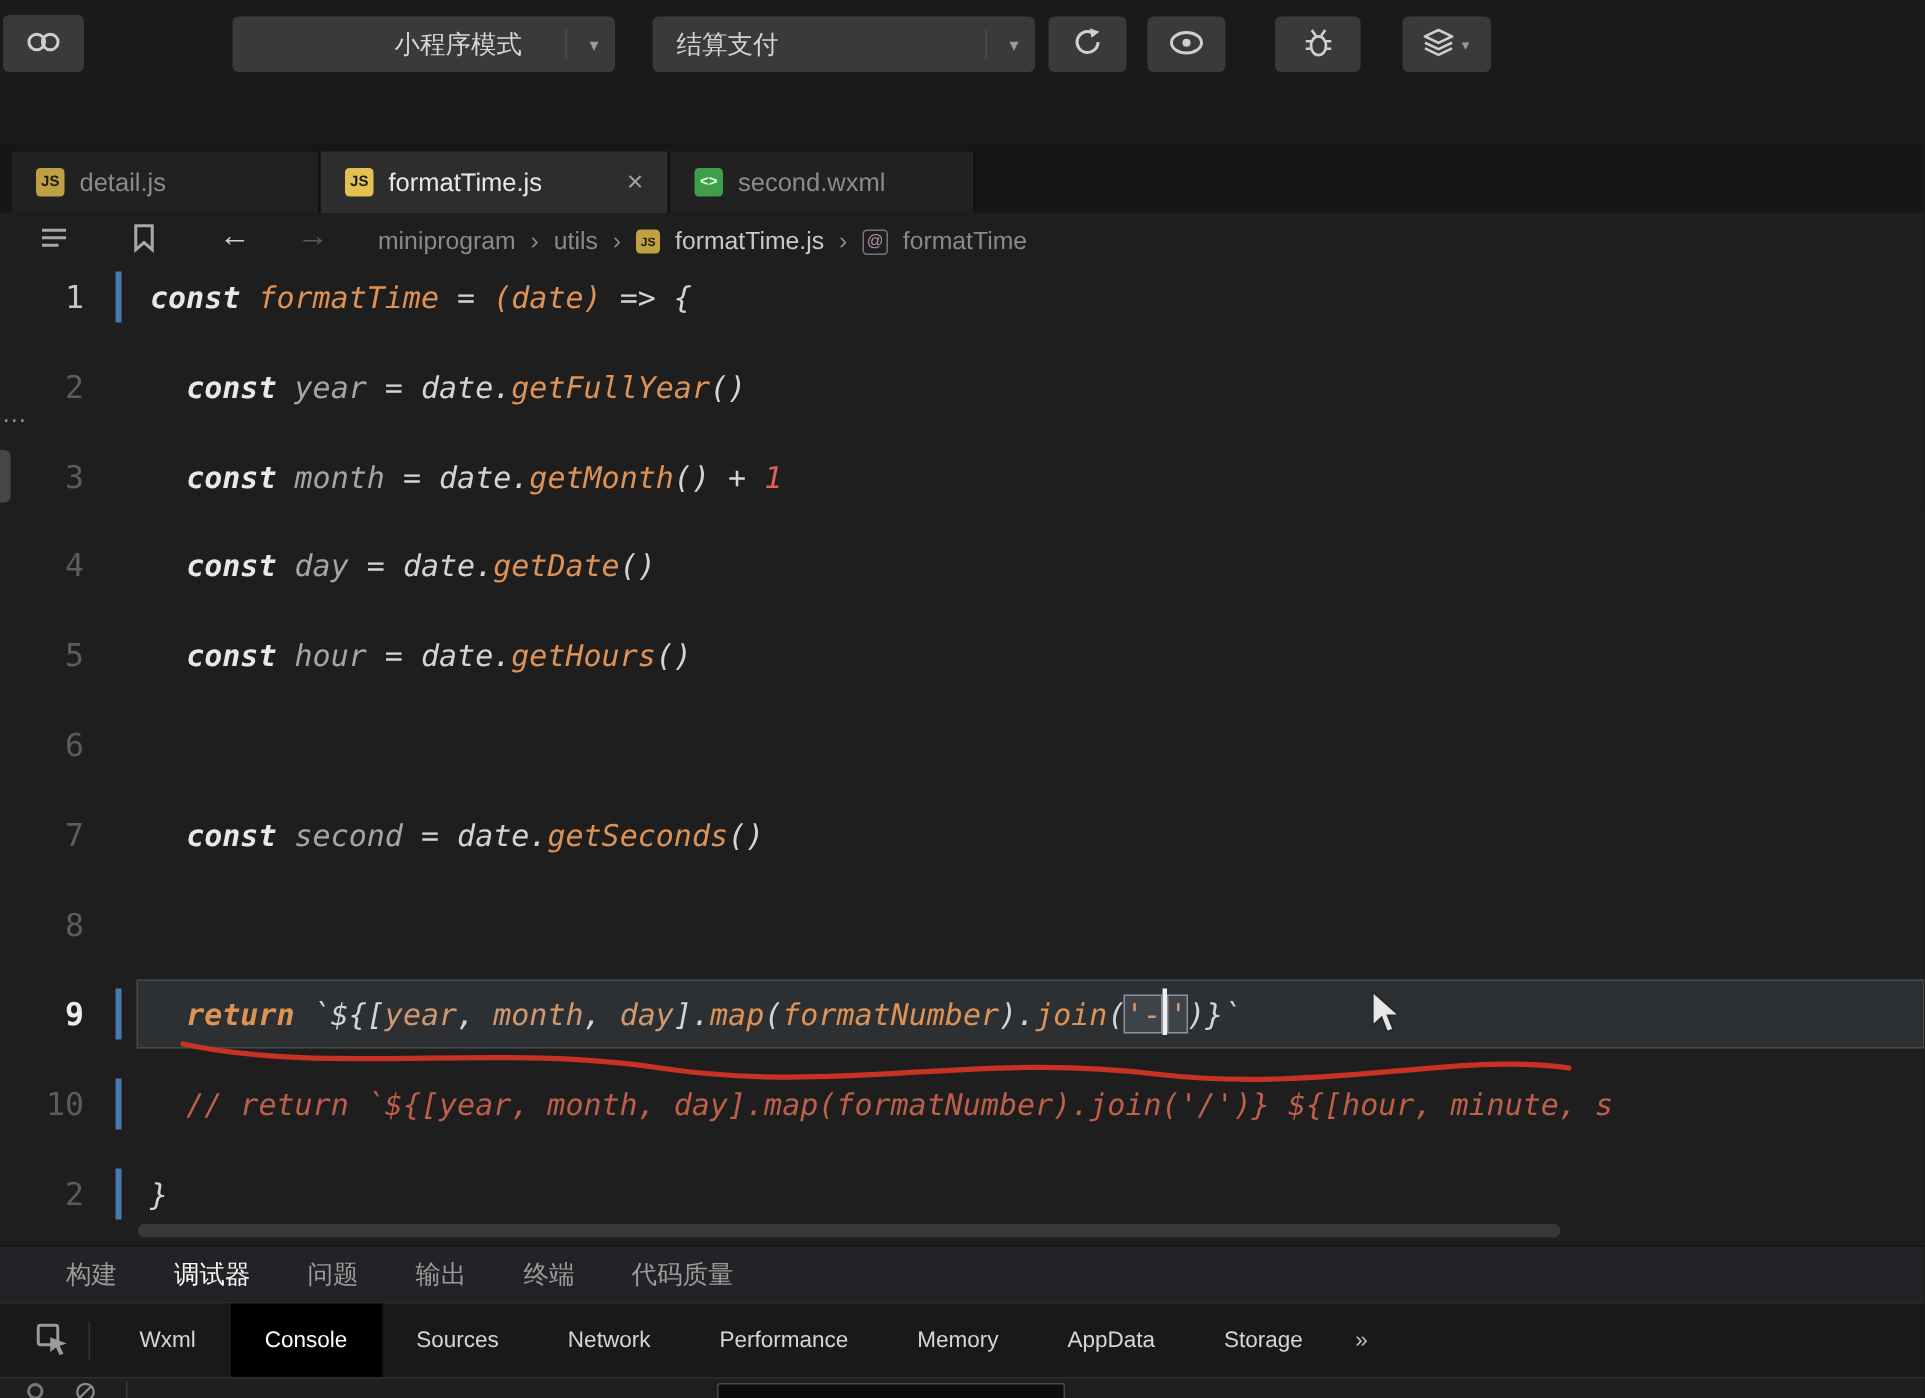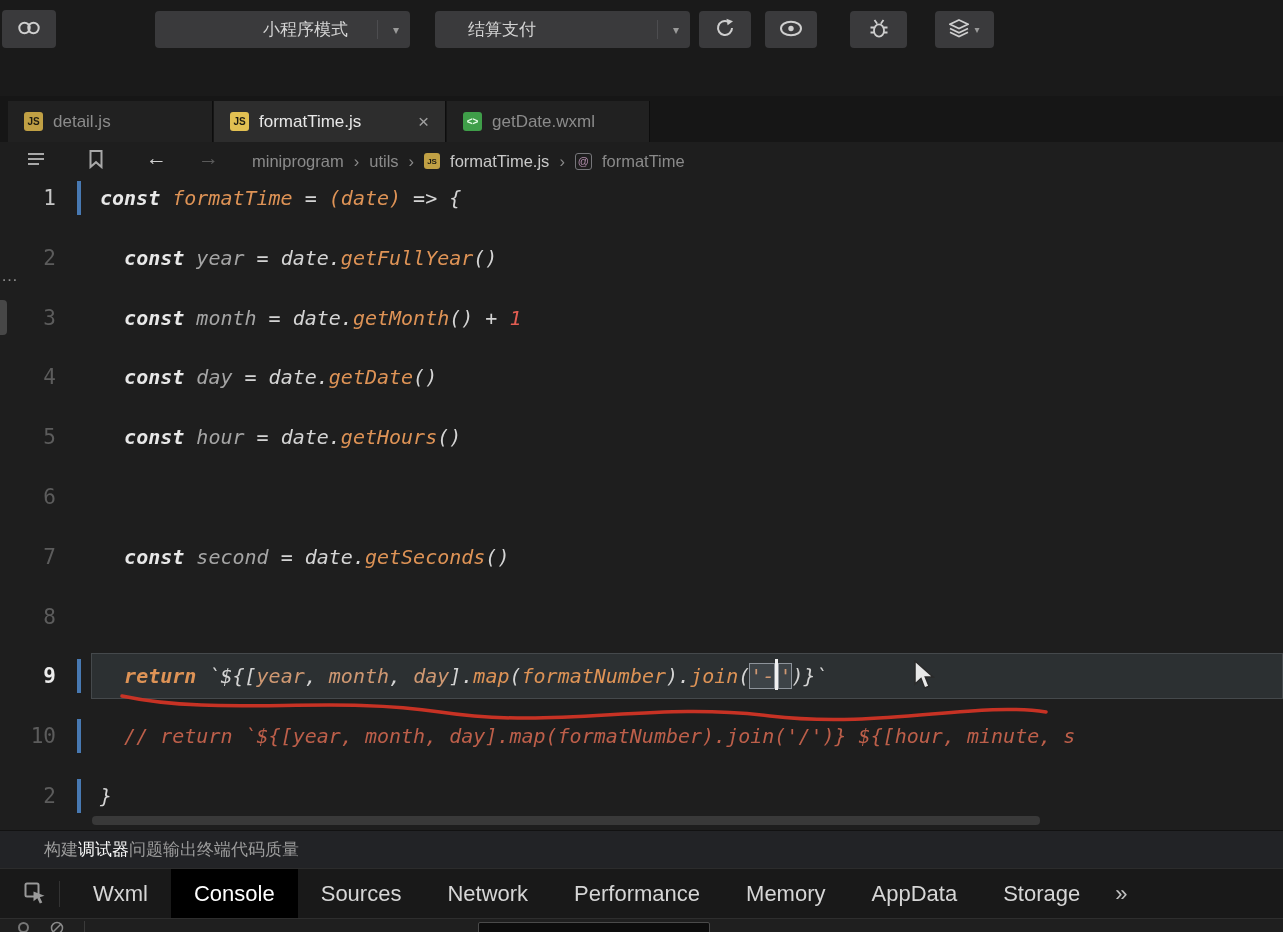--- a/index.html
+++ b/index.html
@@ -10,21 +10,21 @@
   }
   
   .toolbar{position:absolute;left:0;top:0;width:100%;height:96px;background:#1a1a1a;}
   .tool-btn{position:absolute;background:#3a3a3c;border:none;border-radius:4px;
     display:flex;align-items:center;justify-content:center;cursor:pointer;}
   #btn-cloud{left:2px;top:10px;width:54px;height:38px;}
   .cloud-label{position:absolute;left:1px;top:59px;font-size:17px;color:#e6e6e6;margin-top:40px;}
   .dropdown{position:absolute;top:11px;height:37px;background:#3a3a3c;border-radius:4px;
     color:#d4d4d4;font-size:17px;display:flex;align-items:center;box-sizing:border-box;cursor:pointer;}
   #dd-mode{left:155px;width:255px;justify-content:center;padding-left:46px;}
-  #dd-page{left:435px;width:255px;padding-left:33px;}
+  #dd-page{left:435px;width:255px;padding-left:16px;}
   .dd-arrow{position:absolute;right:11px;top:50%;transform:translateY(-50%);
     color:#9a9a9a;font-size:12px;}
   .dd-sep{position:absolute;right:32px;top:9px;bottom:9px;width:1px;background:#4d4d50;}
   .icon-btn{position:absolute;top:11px;height:37px;background:#3a3a3c;border:none;border-radius:4px;
     display:flex;align-items:center;justify-content:center;cursor:pointer;}
   #btn-compile{left:699px;width:52px;}
   #btn-preview{left:765px;width:52px;}
   #btn-remote{left:850px;width:57px;}
   #btn-cache{left:935px;width:59px;gap:5px;}
   .mini-arrow{color:#9a9a9a;font-size:10px;}
@@ -84,27 +84,27 @@
   .sg-cmt{color:#bd5f4a;}
   .boxed{outline:1px solid #8d939a;background:rgba(125,135,145,0.22);}
   .caret{display:inline-block;width:3px;height:31px;background:#f0f0f0;vertical-align:-7px;margin:0 1px;}
   .hscroll{position:absolute;left:92px;top:636px;width:948px;height:9px;background:#393939;border-radius:4px;cursor:pointer;}
   .annotation{position:absolute;left:0;top:0;width:1283px;height:650px;pointer-events:none;}
   .mouse-pointer{position:absolute;left:912px;top:660px;z-index:50;pointer-events:none;}
   .left-ellipsis{position:absolute;left:1px;top:266px;color:#8d8d8d;font-size:17px;letter-spacing:1px;}
   .side-handle{position:absolute;left:0;top:300px;width:7px;height:35px;background:#474747;border-radius:0 4px 4px 0;cursor:pointer;}
   
   .build-bar{position:absolute;left:0;top:830px;width:100%;height:38px;background:#222326;
-    border-top:1px solid #121212;display:flex;align-items:center;padding-left:44px;
+    border-top:1px solid #121212;display:flex;align-items:center;gap:38px;padding-left:44px;
     font-size:17px;color:#9b9b9b;box-sizing:border-box;}
   .build-item{cursor:pointer;white-space:nowrap;}
   .build-item.active{color:#fafafa;font-weight:normal;}
   
   .devtools-bar{position:absolute;left:0;top:868px;width:100%;height:50px;background:#191919;
-    border-top:1px solid #2c2c2c;display:flex;align-items:center;font-size:22px;color:#d6d6d6;box-sizing:border-box;}
+    border-top:1px solid #2c2c2c;display:flex;align-items:center;font-size:15px;color:#d6d6d6;box-sizing:border-box;}
   .inspect-wrap{margin:0 12px 0 24px;display:flex;align-items:center;cursor:pointer;}
   .dt-sep{width:1px;height:26px;background:#333;margin-right:10px;}
   .dt-item{padding:0 23px;height:50px;line-height:50px;cursor:pointer;white-space:nowrap;}
   .dt-item.active{background:#000;color:#fff;}
   .dt-item.overflow{padding:0 12px;color:#c0c0c0;}
   
   .bottom-strip{position:absolute;left:0;top:918px;width:100%;height:14px;background:#1f1f1f;
     border-top:1px solid #2e2e2e;overflow:hidden;}
   .strip-gear{position:absolute;left:18px;top:3px;width:11px;height:11px;border:2px solid #777;
     border-radius:50%;box-sizing:border-box;}
@@ -185,21 +185,21 @@
     <span class="js-badge">JS</span>
     <span>detail.js</span>
   </div>
   <div class="tab" id="tab-2">
     <span class="js-badge">JS</span>
     <span>formatTime.js</span>
     <span class="tab-close">×</span>
   </div>
   <div class="tab" id="tab-3">
     <span class="wxml-badge">&lt;&gt;</span>
-    <span>getDate.wxml</span>
+    <span>second.wxml</span>
   </div>
   <span class="phone-ic">
     <svg width="20" height="30" viewBox="0 0 20 30">
         <rect x="1.5" y="1.5" width="16" height="26" rx="3" fill="none" stroke="#d8d8d8" stroke-width="2"></rect>
         <circle cx="9.5" cy="23" r="1.6" fill="#d8d8d8"></circle>
       </svg>
   </span>
 </div>
 
 <div class="breadcrumb">

